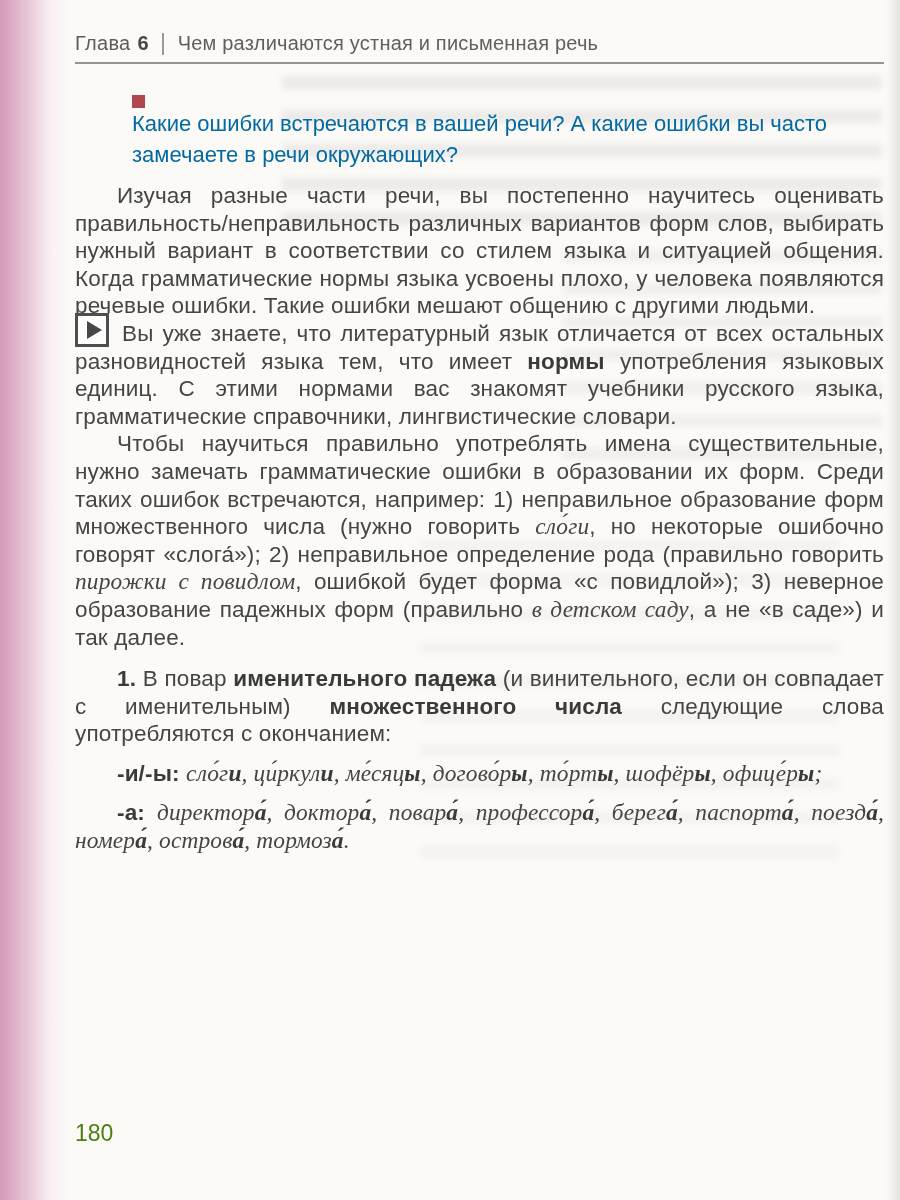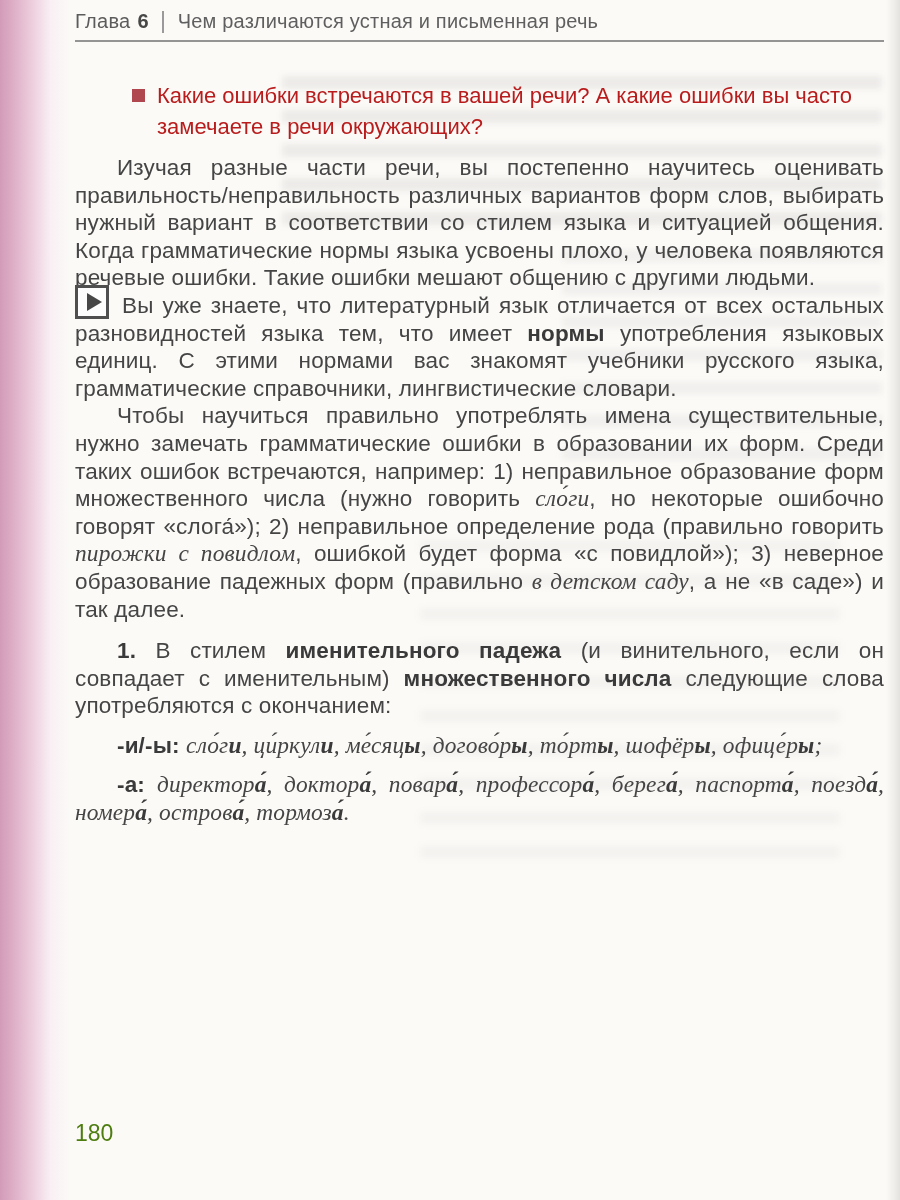--- a/index.html
+++ b/index.html
@@ -26,43 +26,43 @@
   .bleed.b2{right:18px;top:250px;width:320px;height:230px;
     background:repeating-linear-gradient(180deg,rgba(118,106,112,0.07) 0 12px,rgba(118,106,112,0) 12px 33px);}
   .bleed.b3{right:60px;top:540px;width:420px;height:330px;
     background:repeating-linear-gradient(180deg,rgba(118,106,112,0.05) 0 12px,rgba(118,106,112,0) 12px 34px);}
 
   .content{position:absolute;left:75px;right:16px;top:0;z-index:1;}
 
   
   .running{
     display:flex;align-items:flex-start;
-    padding-top:10px;padding-bottom:7px;
+    padding-top:32px;padding-bottom:7px;
     border-bottom:2px solid #949494;
     font-size:20px;color:#5c5c5c;
   }
   .ch-label{letter-spacing:0.3px;}
   .ch-num{font-weight:bold;color:#474747;margin-left:7px;}
   .hdr-divider{width:2px;height:22px;background:#9a9a9a;align-self:center;margin:0 14px 0 13px;}
   .ch-title{color:#5f5f5f;letter-spacing:0.2px;}
 
   h1.page-title{
     margin:34px 0 0 90px;
     font-size:37px;line-height:40px;font-weight:bold;
     color:var(--accent,#a6506f);letter-spacing:-0.3px;
   }
   h2.section-heading{
     margin:44px 0 0 94px;font-weight:normal;
     font-size:30px;line-height:36px;color:#6b6b6b;letter-spacing:0.2px;
   }
   .sec-num{color:var(--accent,#a6506f);font-weight:bold;font-size:33px;margin-right:12px;}
 
   .question{
-    margin:38px 0 0 57px;display:flex;
-    font-size:22px;line-height:31px;color:#b91c1c;
+    margin:22px 0 0 57px;display:flex;
+    font-size:22px;line-height:31px;color:#0369a1;flex-direction:column;
   }
   .q-bullet{flex:none;width:13px;height:13px;background:var(--bullet,#b0474f);margin:9px 12px 0 0;}
   .question p{margin:0;}
 
   .body-text{
     margin-top:12px;
     font-size:22.5px;line-height:27.6px;color:#454545;
     text-align:justify;letter-spacing:0.15px;
   }
   .para{margin:0;text-indent:42px;}
@@ -117,20 +117,20 @@
   </div>
 
   <div class="body-text" id="paragraphs">
       <p class="para body"><span>Изучая разные части речи, вы постепенно научитесь оценивать правильность/неправильность различных вариантов форм слов, выбирать нужный вариант в соответствии со стилем языка и ситуацией общения. Когда грамматические нормы языка усвоены плохо, у человека появляются речевые ошибки. Такие ошибки мешают общению с другими людьми.</span></p>
       <p class="para lead"><span class="play-icon">
           <span class="box">
             <span class="tri"></span>
           </span>
         </span><span>Вы уже знаете, что литературный язык отличается от всех остальных разновидностей языка тем, что имеет </span><span class="b">нормы</span><span> употребления языковых единиц. С этими нормами вас знакомят учебники русского языка, грамматические справочники, лингвистические словари.</span></p>
       <p class="para body"><span>Чтобы научиться правильно употреблять имена существительные, нужно замечать грамматические ошибки в образовании их форм. Среди таких ошибок встречаются, например: 1) неправильное образование форм множественного числа (нужно говорить </span><span class="i">сло́ги</span><span>, но некоторые ошибочно говорят «слога́»); 2) неправильное определение рода (правильно говорить </span><span class="i">пирожки с повидлом</span><span>, ошибкой будет форма «с повидлой»); 3) неверное образование падежных форм (правильно </span><span class="i">в детском саду</span><span>, а не «в саде») и так далее.</span></p>
-      <p class="para item"><span class="b">1.</span><span> В стилем </span><span class="b">именительного падежа</span><span> (и винительного, если он совпадает с именительным) </span><span class="b">множественного числа</span><span> следующие слова употребляются с окончанием:</span></p>
+      <p class="para item"><span class="b">1.</span><span> В повар </span><span class="b">именительного падежа</span><span> (и винительного, если он совпадает с именительным) </span><span class="b">множественного числа</span><span> следующие слова употребляются с окончанием:</span></p>
       <p class="para endings"><span class="b">-и/-ы:</span><span> </span><span class="i">сло́г</span><span class="b i">и</span><span class="i">, </span><span class="i">ци́ркул</span><span class="b i">и</span><span class="i">, </span><span class="i">ме́сяц</span><span class="b i">ы</span><span class="i">, </span><span class="i">догово́р</span><span class="b i">ы</span><span class="i">, </span><span class="i">то́рт</span><span class="b i">ы</span><span class="i">, </span><span class="i">шофёр</span><span class="b i">ы</span><span class="i">, </span><span class="i">офице́р</span><span class="b i">ы</span><span class="i">;</span></p>
       <p class="para endings"><span class="b">-а:</span><span> </span><span class="i">директор</span><span class="b i">а́</span><span class="i">, </span><span class="i">доктор</span><span class="b i">а́</span><span class="i">, </span><span class="i">повар</span><span class="b i">а́</span><span class="i">, </span><span class="i">профессор</span><span class="b i">а́</span><span class="i">, </span><span class="i">берег</span><span class="b i">а́</span><span class="i">, </span><span class="i">паспорт</span><span class="b i">а́</span><span class="i">, </span><span class="i">поезд</span><span class="b i">а́</span><span class="i">, </span><span class="i">номер</span><span class="b i">а́</span><span class="i">, </span><span class="i">остров</span><span class="b i">а́</span><span class="i">, </span><span class="i">тормоз</span><span class="b i">а́</span><span class="i">.</span></p>
     </div>
 
   <div class="page-number">180</div>
 
 </div>
 
 </body></html>

